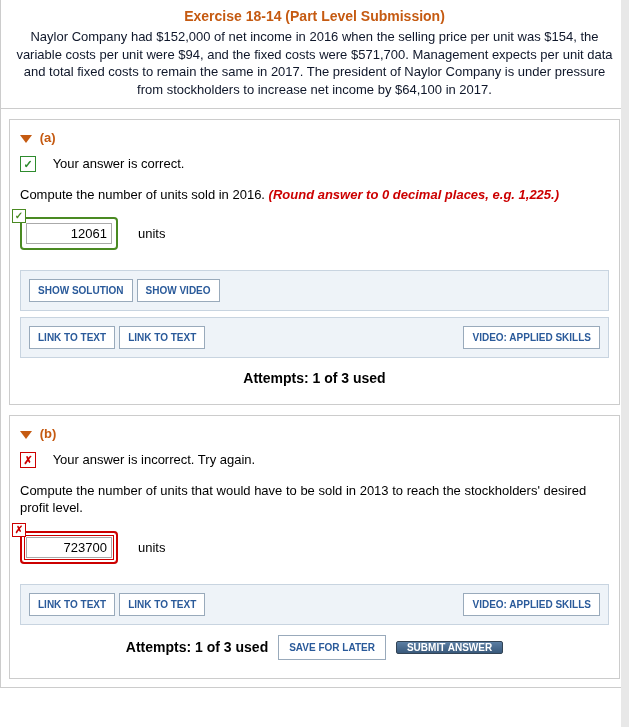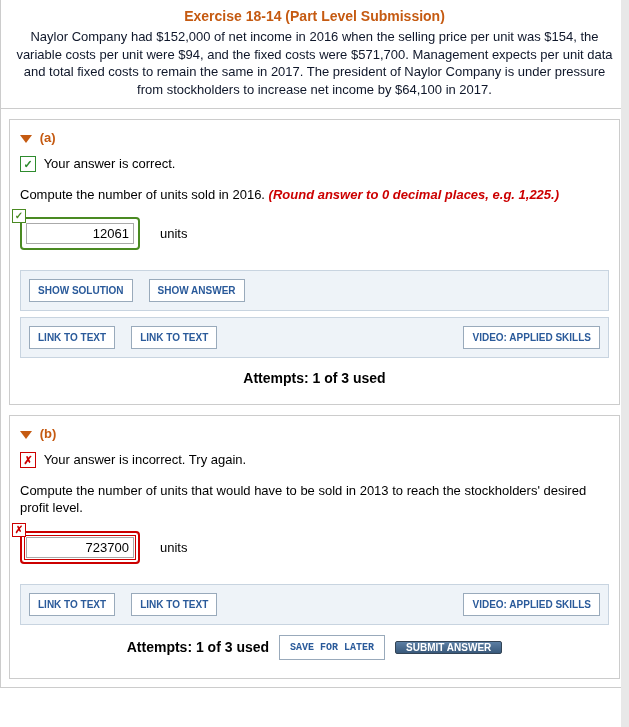--- a/index.html
+++ b/index.html
@@ -46,21 +46,21 @@
     width: 16px; height: 16px;
     border: 1px solid;
     text-align: center;
     line-height: 14px;
     font-size: 11px;
     vertical-align: middle;
     font-weight: bold;
   }
   .status-correct { border-color: #2e8b2e; color: #2e8b2e; }
   .status-incorrect { border-color: #c00; color: #c00; }
-  .status-text { vertical-align: middle; margin-left: 4px; }
+  .status-text { vertical-align: middle; margin-left: 13px; }
   .question { margin: 0 0 14px 0; line-height: 1.35; }
   .round-note { color: #c00; font-style: italic; font-weight: bold; }
   .answer-row { margin: 6px 0 20px 0; position: relative; display: flex; align-items: center; }
   .answer-wrap {
     position: relative;
     padding: 4px;
     border: 2px solid;
     border-radius: 4px;
     display: inline-block;
   }
@@ -76,38 +76,38 @@
     border: 1px solid;
     background: #fff;
     font-size: 10px;
     line-height: 12px;
     text-align: center;
     font-weight: bold;
   }
   .answer-mark.correct { border-color: #4a8a22; color: #4a8a22; }
   .answer-mark.incorrect { border-color: #c00; color: #c00; }
   .answer-input {
-    width: 108px;
+    width: 86px;
     text-align: right;
     font-family: inherit;
     font-size: 13px;
     padding: 2px 4px;
     border: 1px solid #aaa;
     background: #fff;
   }
   .units { margin-left: 20px; }
   .btnbar {
     border: 1px solid #c8d4e0;
     background: #eef3f8;
     padding: 8px;
     margin-top: 14px;
     display: flex;
     align-items: flex-end;
     flex-wrap: wrap;
-    gap: 16px;
+    gap: 4px;
   }
   .btnbar .spacer { flex: 1; }
   .minibtn {
     display: inline-block;
     border: 1px solid #9ab;
     background: #fff;
     color: #2a5a9a;
     font-size: 10px;
     font-weight: bold;
     padding: 5px 8px;
@@ -129,21 +129,21 @@
   }
   .footer-row .attempts-inline { font-weight: bold; font-size: 14px; }
   .save-btn {
     border: 1px solid #9ab;
     background: #fff;
     color: #2a5a9a;
     font-size: 10px;
     font-weight: bold;
     padding: 6px 10px;
     cursor: pointer;
-    font-family: Liberation Mono, monospace;
+    font-family: Liberation Sans, sans-serif;
   }
   .submit-btn {
     border: 1px solid #345;
     background: #4a6a8a;
     background: linear-gradient(#5b7ea3, #39597b);
     color: #fff;
     font-size: 10px;
     font-weight: bold;
     padding: 0 10px;
     cursor: pointer;
@@ -185,21 +185,21 @@
     <div class="answer-row">
       <span class="answer-wrap correct">
         <span class="answer-mark correct">✓</span>
         <input class="answer-input" value="12061" style="">
       </span>
       <span class="units">units</span>
     </div>
 
     <div class="btnbar">
       <button class="minibtn">SHOW SOLUTION</button>
-      <button class="minibtn">SHOW ANSWER</button>
+      <button class="minibtn">SHOW VIDEO</button>
     </div>
     <div class="btnbar" style="margin-top:6px">
       <button class="minibtn">LINK TO TEXT</button>
       <button class="minibtn">LINK TO TEXT</button>
       <span class="spacer"></span>
       <button class="minibtn">VIDEO: APPLIED SKILLS</button>
     </div>
 
     <div class="attempts">Attempts: 1 of 3 used</div>
   </div>

